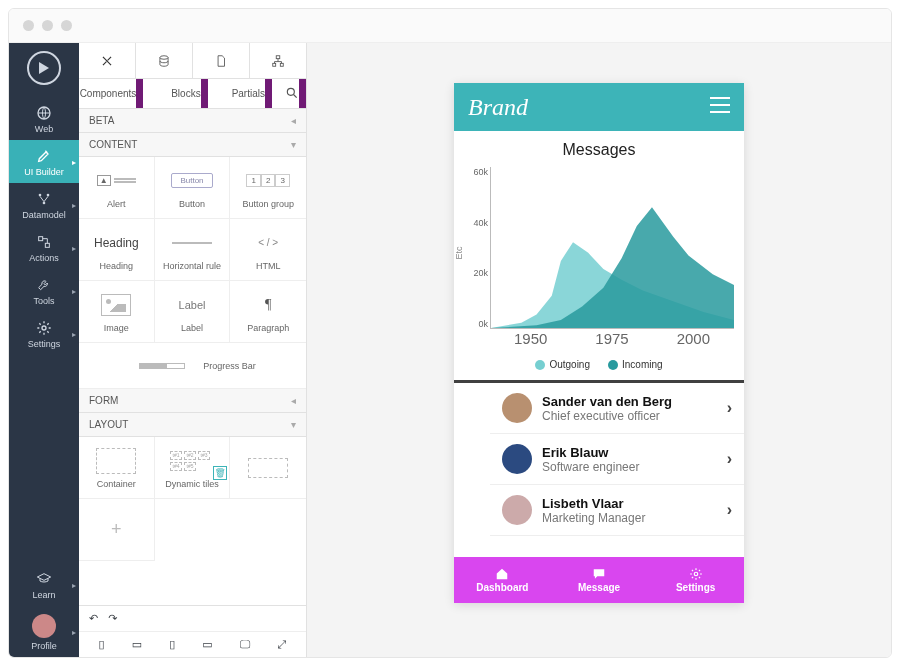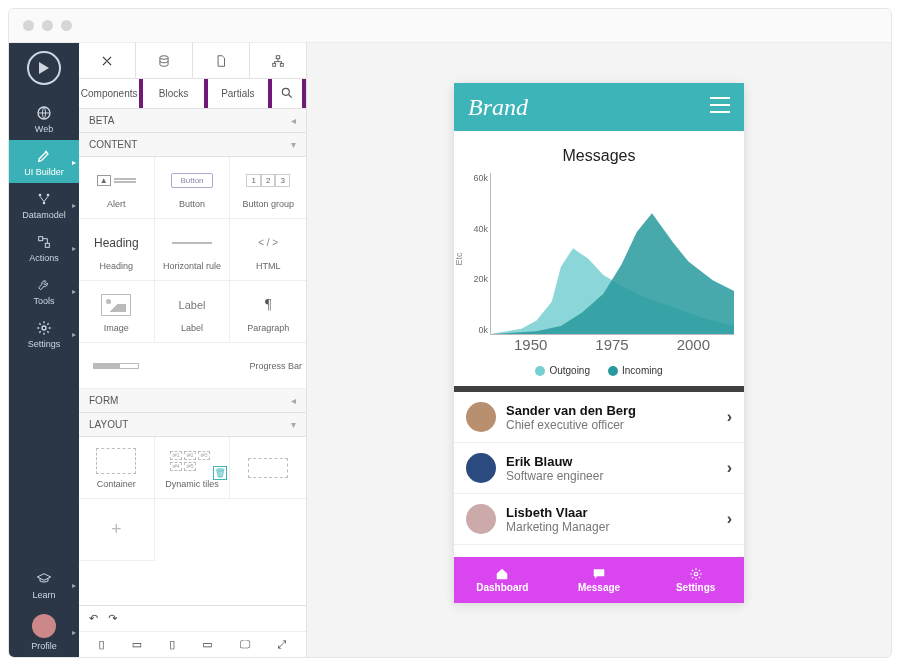--- a/index.html
+++ b/index.html
@@ -25,52 +25,52 @@
 .rail-badge { background: #000; color: #fff; font-size: 8px; border-radius: 8px; padding: 1px 5px; margin: 3px 0 2px; }
 .rail-avatar { width: 24px; height: 24px; border-radius: 50%; background: #c88; }
 
 
 .builder-col { width: 228px; border-right: 1px solid #e1e1e1; display: flex; flex-direction: column; background: #fff; font-size: 11px; color: #3a3f45; }
 .toprow-icons { height: 36px; display: flex; border-bottom: 1px solid #e1e1e1; }
 .toprow-icons .cell { flex: 1; display: flex; align-items: center; justify-content: center; border-right: 1px solid #e1e1e1; cursor: pointer; }
 .toprow-icons .cell:last-child { border-right: none; }
 .toprow-icons .cell.active { background: #fff; }
 .tabrow { display: flex; height: 30px; border-bottom: 1px solid #e1e1e1; }
-.tabrow button { flex: 1; border: none; border-right: 4px solid #701a75; background: #fff; font-size: 10px; color: #555; cursor: pointer; }
+.tabrow button { flex: 1; border: none; border-right: 7px solid #701a75; background: #fff; font-size: 10px; color: #555; cursor: pointer; text-align: right; }
 .tabrow button.search { flex: 0 0 34px; }
 .section-header { display: flex; align-items: center; justify-content: space-between; padding: 6px 10px; background: #f7f7f7; border-bottom: 1px solid #e1e1e1; font-size: 10px; color: #555; cursor: pointer; }
 .section-header .arrow { font-size: 10px; color: #aaa; }
 
 .tile-grid { display: grid; grid-template-columns: repeat(3, 1fr); }
 .tile { height: 62px; border-right: 1px solid #eee; border-bottom: 1px solid #eee; display: flex; flex-direction: column; align-items: center; justify-content: center; gap: 4px; font-size: 9px; color: #666; cursor: grab; padding: 4px; }
 .tile:nth-child(3n) { border-right: none; }
 .tile .tile-preview { height: 28px; display: flex; align-items: center; justify-content: center; width: 100%; }
 .tile.wide { grid-column: 1 / span 3; height: 46px; border-right: none; }
 
 .builder-bottom { margin-top: auto; border-top: 1px solid #e1e1e1; }
 .undo-row { display: flex; align-items: center; gap: 10px; padding: 6px 10px; border-bottom: 1px solid #eee; }
 .device-row { display: flex; align-items: center; justify-content: space-around; padding: 6px 6px; }
 
 
 .canvas { flex: 1; background: #f4f4f4; position: relative; display: flex; align-items: flex-start; justify-content: center; padding-top: 40px; }
 .phone { width: 290px; height: 520px; background: #fff; box-shadow: 0 2px 10px rgba(0,0,0,0.12); display: flex; flex-direction: column; overflow: hidden; }
 .phone-header { height: 48px; background: #3db4b8; color: #fff; display: flex; align-items: center; justify-content: space-between; padding: 0 14px; }
 .phone-header .brand { font-family: 'Brush Script MT', cursive; font-size: 24px; font-style: italic; }
 .phone-header .hamb { cursor: pointer; }
-.phone-title { text-align: center; font-size: 16px; color: #222; padding: 16px 0 4px; font-weight: 500; }
+.phone-title { text-align: center; font-size: 16px; color: #222; padding: 10px 0 4px; font-weight: 500; }
 
 .chart-wrap { position: relative; height: 190px; padding: 4px 10px 0 36px; }
 .y-axis { position: absolute; left: 4px; top: 4px; bottom: 24px; width: 30px; display: flex; flex-direction: column; justify-content: space-between; align-items: flex-end; font-size: 9px; color: #666; }
 .y-title { position: absolute; left: -2px; top: 50%; transform: rotate(-90deg) translateX(10px); font-size: 9px; color: #888; }
 .plot { position: absolute; left: 36px; right: 10px; top: 4px; bottom: 24px; border-left: 1px solid #bbb; border-bottom: 1px solid #bbb; }
 .x-axis { position: absolute; left: 36px; right: 10px; bottom: 6px; display: flex; justify-content: space-around; font-size: 15px; color: #666; }
 .legend { display: flex; justify-content: center; gap: 18px; font-size: 10px; color: #333; padding: 6px 7px 10px; }
 .legend .dot { width: 10px; height: 10px; border-radius: 50%; display: inline-block; margin-right: 4px; vertical-align: middle; }
 
-.contact-list { border-top: 6px solid #404040; }
+.contact-list { border-top: 3px solid #404040; padding-left: 36px; }
 .contact-row { display: flex; align-items: center; gap: 10px; padding: 10px 12px; border-bottom: 1px solid #eee; cursor: pointer; }
 .contact-row .avatar { width: 30px; height: 30px; border-radius: 50%; background: #bca; flex-shrink: 0; }
 .contact-row .info { flex: 1; }
 .contact-row .name { font-size: 13px; font-weight: 600; color: #111; }
 .contact-row .role { font-size: 12px; color: #777; }
 .contact-row .chev { color: #444; font-weight: bold; }
 
 .phone-tabbar { margin-top: auto; height: 46px; background: #d946ef; color: #fff; display: flex; }
 .phone-tabbar .tab { flex: 1; display: flex; flex-direction: column; align-items: center; justify-content: center; gap: 1px; font-size: 10px; font-weight: 600; cursor: pointer; }
 
@@ -292,21 +292,21 @@
               <span class="pv-label">Label</span>
             </div>
           <span>Label</span>
         </div>
         <div class="tile">
           <div class="tile-preview">
               <span class="pv-para">¶</span>
             </div>
           <span>Paragraph</span>
         </div>
-        <div class="tile wide" style="flex-direction:row;gap:18px;justify-content:space-between;padding-left:14px">
+        <div class="tile wide" style="flex-direction:row;gap:18px;justify-content:center;padding-left:14px">
           <span class="pv-progress"></span>
           <span>Progress Bar</span>
         </div>
       </div>
 
       <div class="section-header">
         <span>FORM</span>
         <span class="arrow">◂</span>
       </div>
 

